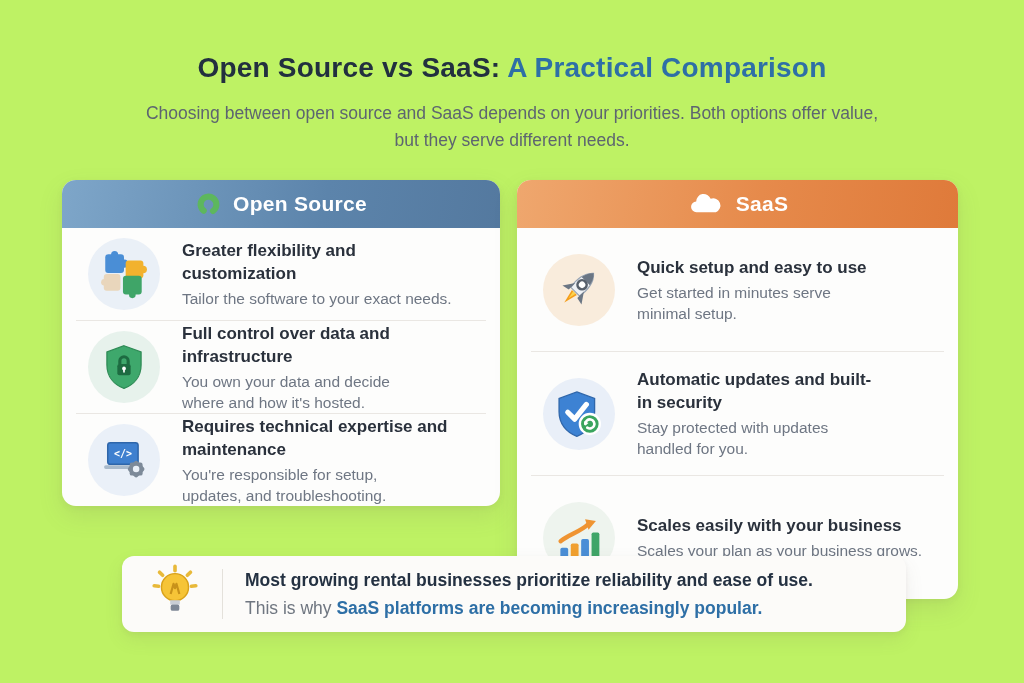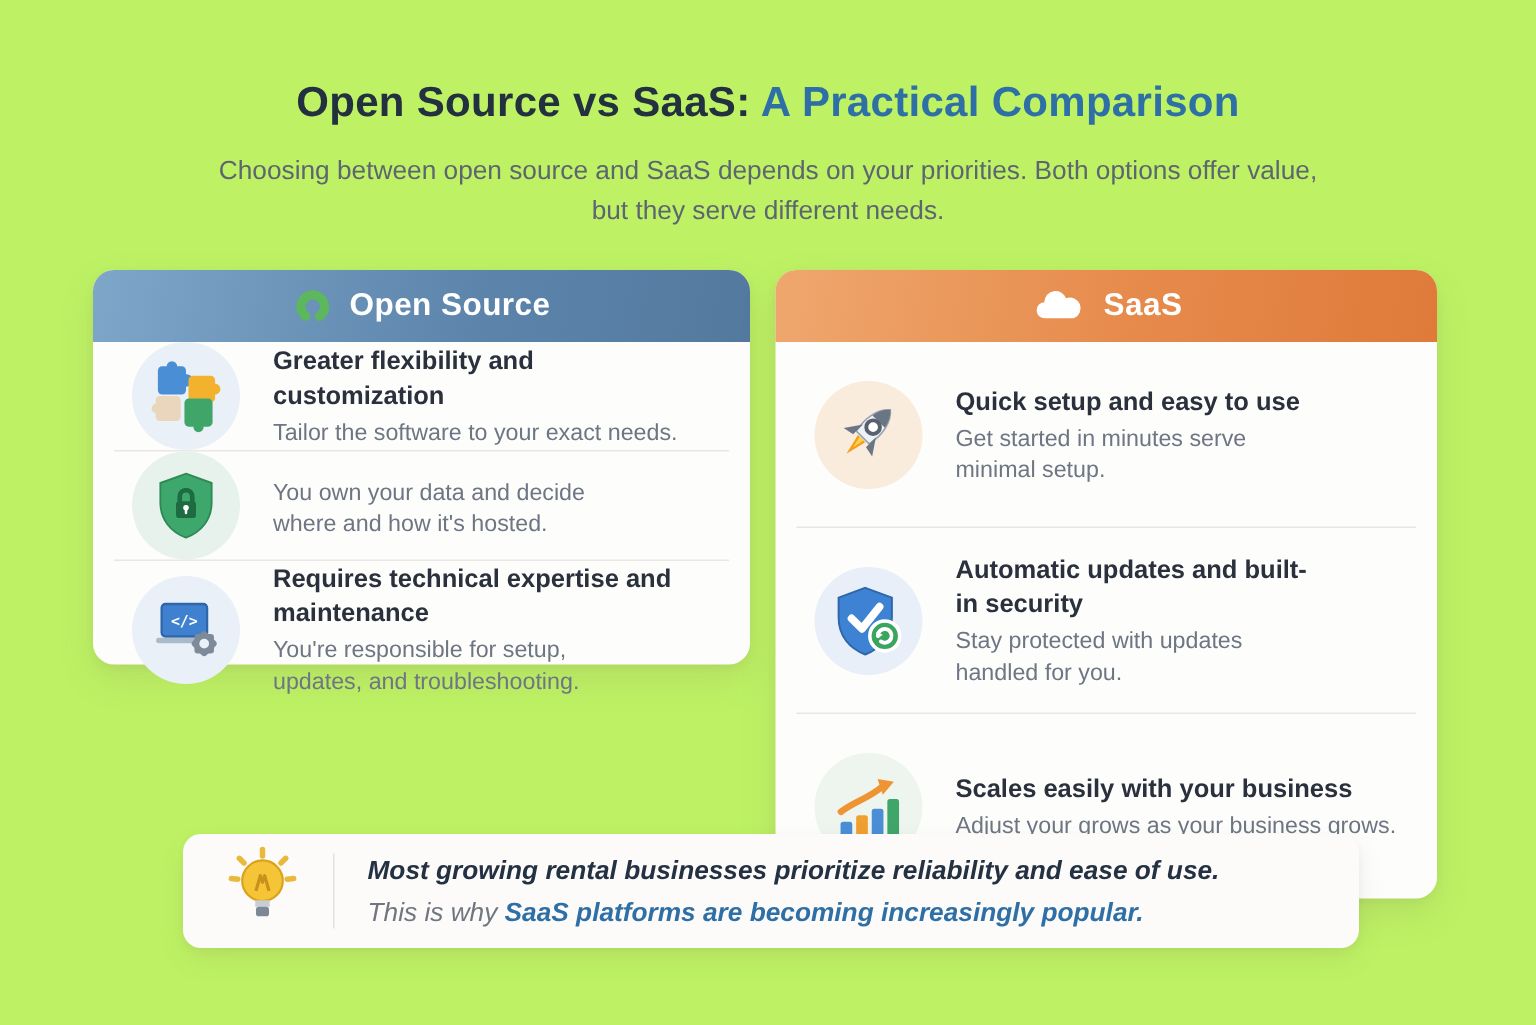--- a/index.html
+++ b/index.html
@@ -10,21 +10,21 @@
   .page-title{position:absolute;top:52px;left:0;width:100%;text-align:center;
     font-size:28px;font-weight:700;letter-spacing:.2px;}
   .page-title .t-dark{color:#22303f;}
   .page-title .t-accent{color:#2e6fa6;}
   .page-subtitle{position:absolute;top:100px;left:142px;width:740px;text-align:center;
     font-size:17.5px;line-height:27px;color:#5d6570;}
 
   
   .card{position:absolute;top:180px;border-radius:14px;background:#fdfdfc;
     box-shadow:0 10px 24px rgba(110,100,90,.13), 0 2px 6px rgba(110,100,90,.08);}
-  .card-0{left:62px;width:438px;height:263px;}
+  .card-0{left:62px;width:438px;height:326px;}
   .card-1{left:517px;width:441px;height:419px;}
   .card-header{height:48px;border-radius:14px 14px 0 0;display:flex;align-items:center;
     justify-content:center;gap:11px;color:#fff;font-size:21px;font-weight:700;letter-spacing:.3px;}
   .card-0 .card-header{background:linear-gradient(100deg,#7ea6c9 0%,#5c84ab 60%,#54799f 100%);}
   .card-1 .card-header{background:linear-gradient(100deg,#efa76e 0%,#e68a4b 55%,#df7a3a 100%);}
   .card-header svg{display:block;}
 
   .rows{display:flex;flex-direction:column;height:calc(100% - 48px);padding:0 14px;box-sizing:border-box;}
   .row{flex:1;display:flex;align-items:center;padding:0 6px 0 12px;}
   .row + .row{border-top:1px solid #eae7e3;}
@@ -51,21 +51,21 @@
   .card-0 .row-0 .row-desc{max-width:310px;}
   .card-0 .row-1 .row-desc{max-width:250px;}
   .card-0 .row-2 .row-desc{max-width:255px;}
   .card-1 .row-0 .row-desc{max-width:245px;}
   .card-1 .row-1 .row-desc{max-width:245px;}
   .card-1 .row-2 .row-desc{max-width:330px;}
 
   
   .callout{position:absolute;left:122px;top:556px;width:784px;height:76px;background:#fcfbf9;
     border-radius:12px;box-shadow:0 8px 18px rgba(110,100,90,.10), 0 2px 5px rgba(110,100,90,.07);
-    display:flex;align-items:center;box-sizing:border-box;padding:0 24px;font-style:italic;}
+    display:flex;align-items:center;box-sizing:border-box;padding:0 24px;}
   .callout-divider{width:1px;height:50px;background:#e4e1db;margin:0 22px 0 18px;}
   .callout-line1{font-size:17.5px;font-weight:700;color:#243142;line-height:26px;}
   .callout-line2{font-size:17.5px;line-height:26px;margin-top:2px;}
   .callout-line2 .c-prefix{color:#6f7680;text-align:right;}
   .callout-line2 .c-highlight{color:#2e6fa6;font-weight:700;}
 </style>
 </head>
 <body>
 
 <div class="stage">
@@ -110,20 +110,21 @@
         <div class="icon-circle ic-green">
           <svg width="50" height="50" viewBox="0 0 24 24">
             <path d="M12 1.8 L20.2 4.8 V11 C20.2 16.6 16.8 20.5 12 22.3 C7.2 20.5 3.8 16.6 3.8 11 V4.8 Z" fill="#3ea86c" stroke="#2e8a55" stroke-width="0.6"></path>
             <path d="M10 10.8 v-1.7 a2 2 0 0 1 4 0 v1.7" fill="none" stroke="#1d6b41" stroke-width="1.5"></path>
             <rect x="8.8" y="10.6" width="6.4" height="5.4" rx="1" fill="#1d6b41"></rect>
             <circle cx="12" cy="12.7" r="0.9" fill="#ffffff"></circle>
             <rect x="11.6" y="13.2" width="0.8" height="1.6" rx="0.4" fill="#ffffff"></rect>
           </svg>
         </div>
         <div class="row-text">
+          <div class="row-title">Full control over data and infrastructure</div>
           <div class="row-desc">You own your data and decide where and how it's hosted.</div>
         </div>
       </div>
 
       <div class="row row-2">
         <div class="icon-circle ic-steel">
           <svg width="52" height="52" viewBox="0 0 24 24">
             <rect x="4.5" y="4" width="14" height="10" rx="1.2" fill="#3f80cf" stroke="#2f66aa" stroke-width="0.7"></rect>
             <text x="11.5" y="10.8" font-family="DejaVu Sans Mono, monospace" font-size="4.6" fill="#ffffff" text-anchor="middle" font-weight="bold">&lt;/&gt;</text>
             <rect x="2.8" y="14.4" width="17.4" height="1.7" rx="0.85" fill="#a9bacb"></rect>
@@ -196,21 +197,21 @@
             <rect x="3.4" y="16.5" width="3.6" height="4.5" rx="0.8" fill="#4a8ed6"></rect>
             <rect x="8.2" y="14.5" width="3.6" height="6.5" rx="0.8" fill="#f0a030"></rect>
             <rect x="13" y="12.5" width="3.6" height="8.5" rx="0.8" fill="#4a8ed6"></rect>
             <rect x="17.8" y="9.5" width="3.6" height="11.5" rx="0.8" fill="#3fa568"></rect>
             <path d="M3.5 13.5 C8 10 12 9.5 16.5 5.5" fill="none" stroke="#ef9432" stroke-width="2" stroke-linecap="round"></path>
             <path d="M14.8 3.4 L19.8 4.2 L16.4 8.2 Z" fill="#ef9432"></path>
           </svg>
         </div>
         <div class="row-text">
           <div class="row-title">Scales easily with your business</div>
-          <div class="row-desc">Adjust your grows as your business grows.</div>
+          <div class="row-desc">Scales your plan as your business grows.</div>
         </div>
       </div>
 
     </div>
   </div>
 
   <div class="callout">
     <span>
       <svg width="58" height="58" viewBox="0 0 24 24">
         <g stroke="#e8b93a" stroke-width="1.5" stroke-linecap="round">

